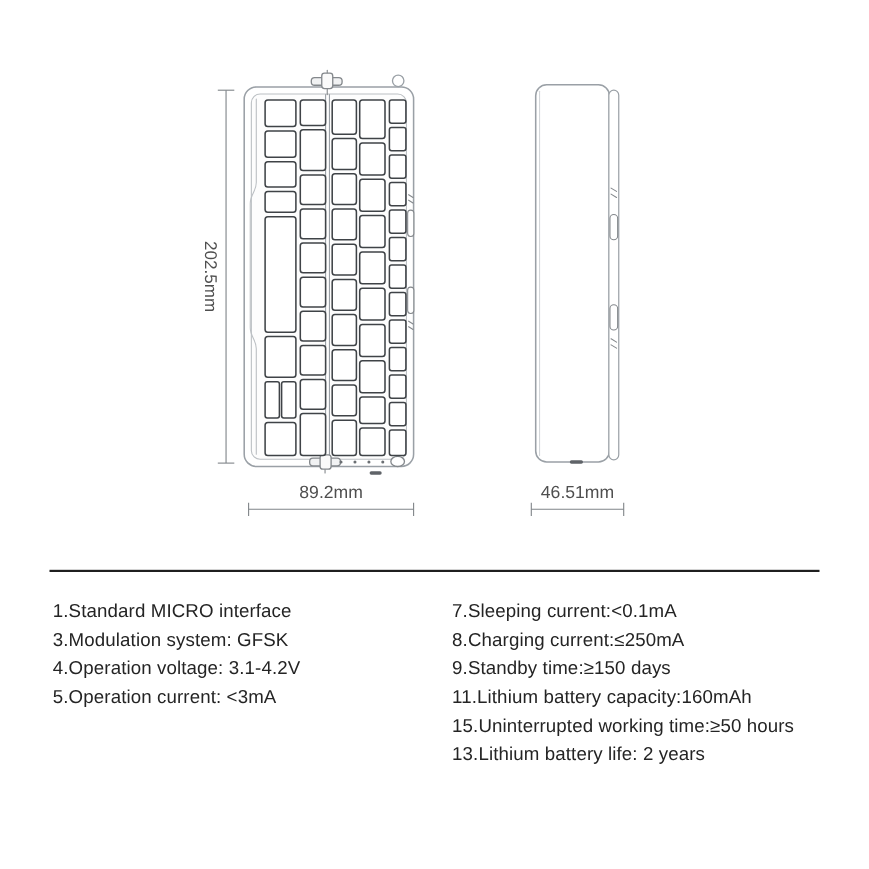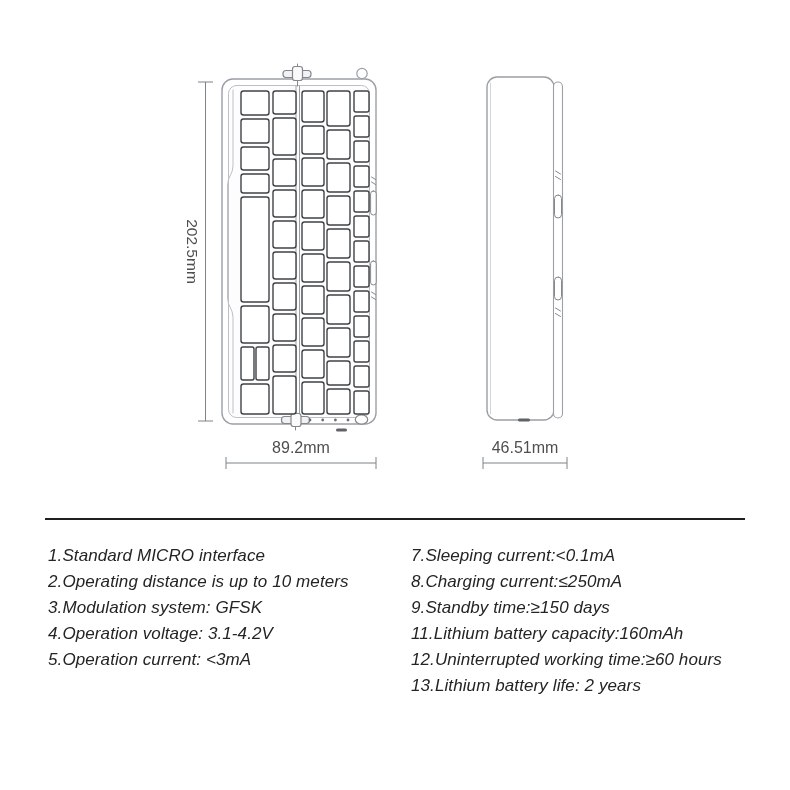--- a/index.html
+++ b/index.html
@@ -23,21 +23,20 @@
     background: #1f1f1f;
   }
   .spec-col {
     position: absolute;
     top: 543px;
     font-size: 17px;
     line-height: 26px;
     color: #242424;
     letter-spacing: 0.1px;
     white-space: nowrap;
-    font-style: italic;
   }
   .spec-col-left  { left: 48px; }
   .spec-col-right { left: 411px; }
 </style>
 </head>
 <body>
 
 <div class="canvas">
 
   <svg width="790" height="505" viewBox="0 0 790 505" style="position:absolute;left:0;top:0;">
@@ -176,28 +175,27 @@
       <line x1="483" y1="457" x2="483" y2="469"></line>
       <line x1="567" y1="457" x2="567" y2="469"></line>
     </g>
     <text x="525" y="453" text-anchor="middle" font-size="16" fill="#4f4f4f">46.51mm</text>
   </svg>
 
   <div class="divider"></div>
 
   <div class="spec-col spec-col-left">
     <div>1.Standard MICRO interface</div>
-    <div>2.Operating distance is up to 10 meters</div>
     <div>3.Modulation system: GFSK</div>
     <div>4.Operation voltage: 3.1-4.2V</div>
     <div>5.Operation current: &lt;3mA</div>
   </div>
 
   <div class="spec-col spec-col-right">
     <div>7.Sleeping current:&lt;0.1mA</div>
     <div>8.Charging current:≤250mA</div>
     <div>9.Standby time:≥150 days</div>
     <div>11.Lithium battery capacity:160mAh</div>
-    <div>12.Uninterrupted working time:≥60 hours</div>
+    <div>15.Uninterrupted working time:≥50 hours</div>
     <div>13.Lithium battery life: 2 years</div>
   </div>
 
 </div>
 
 </body></html>

